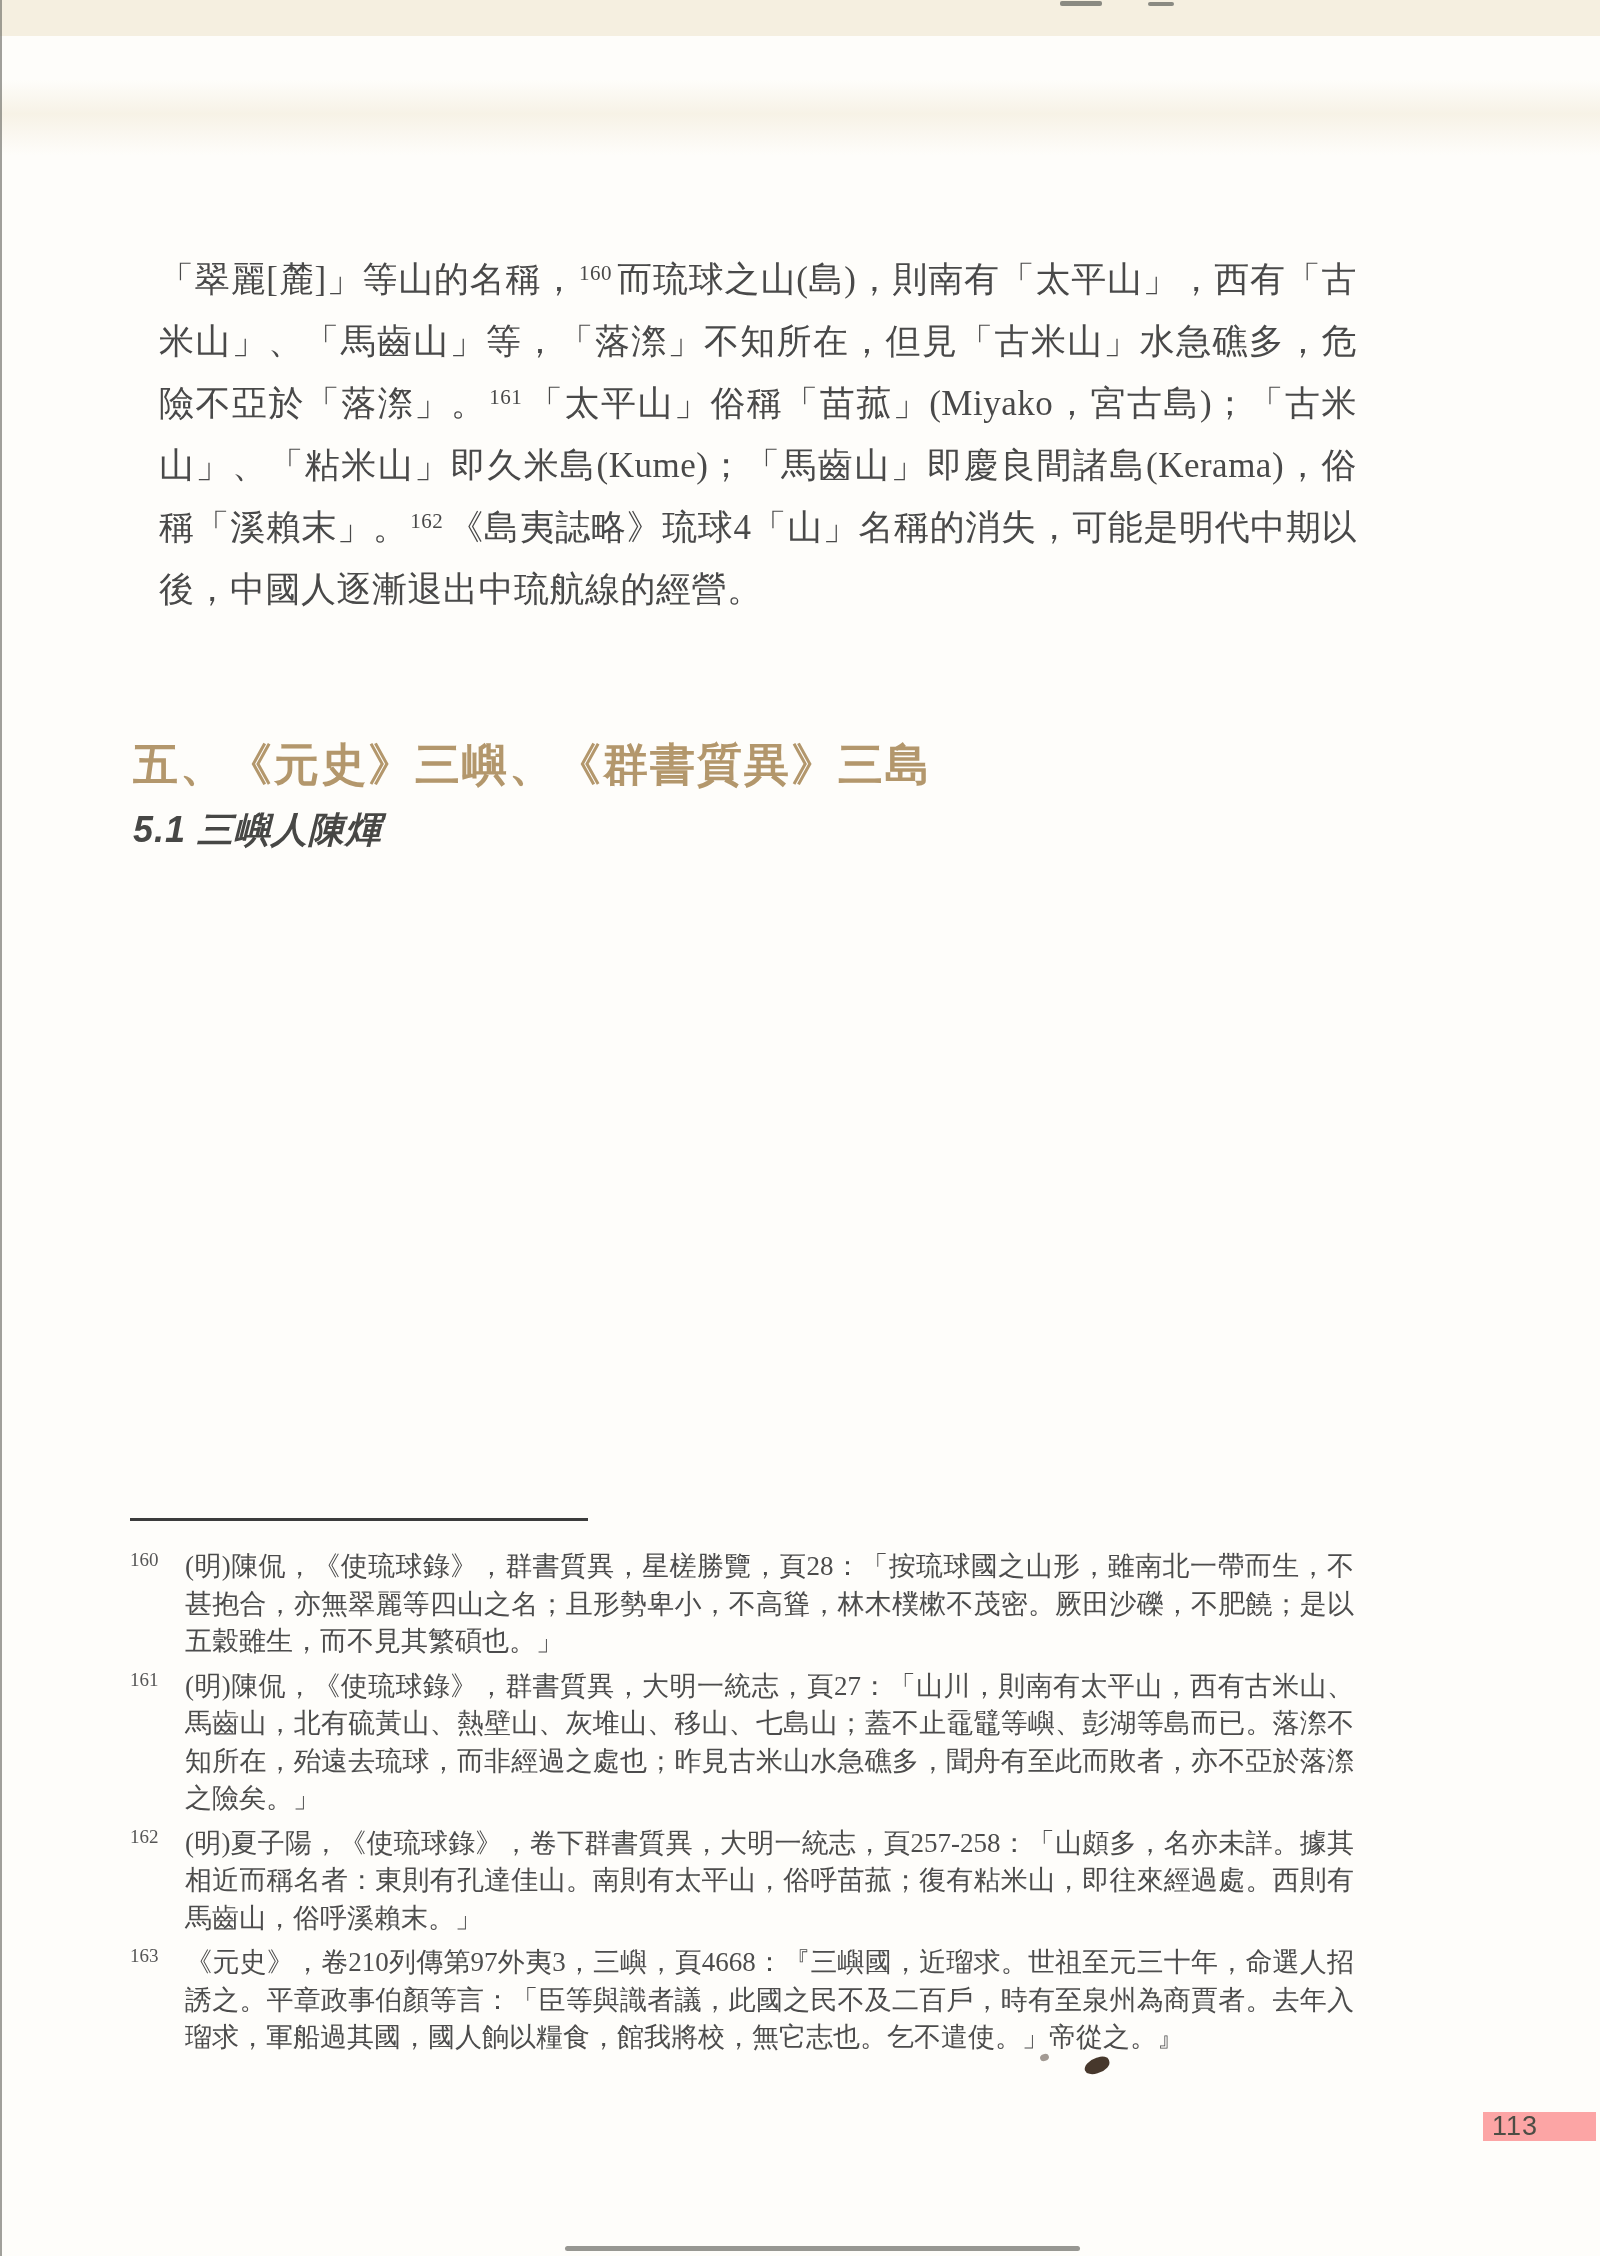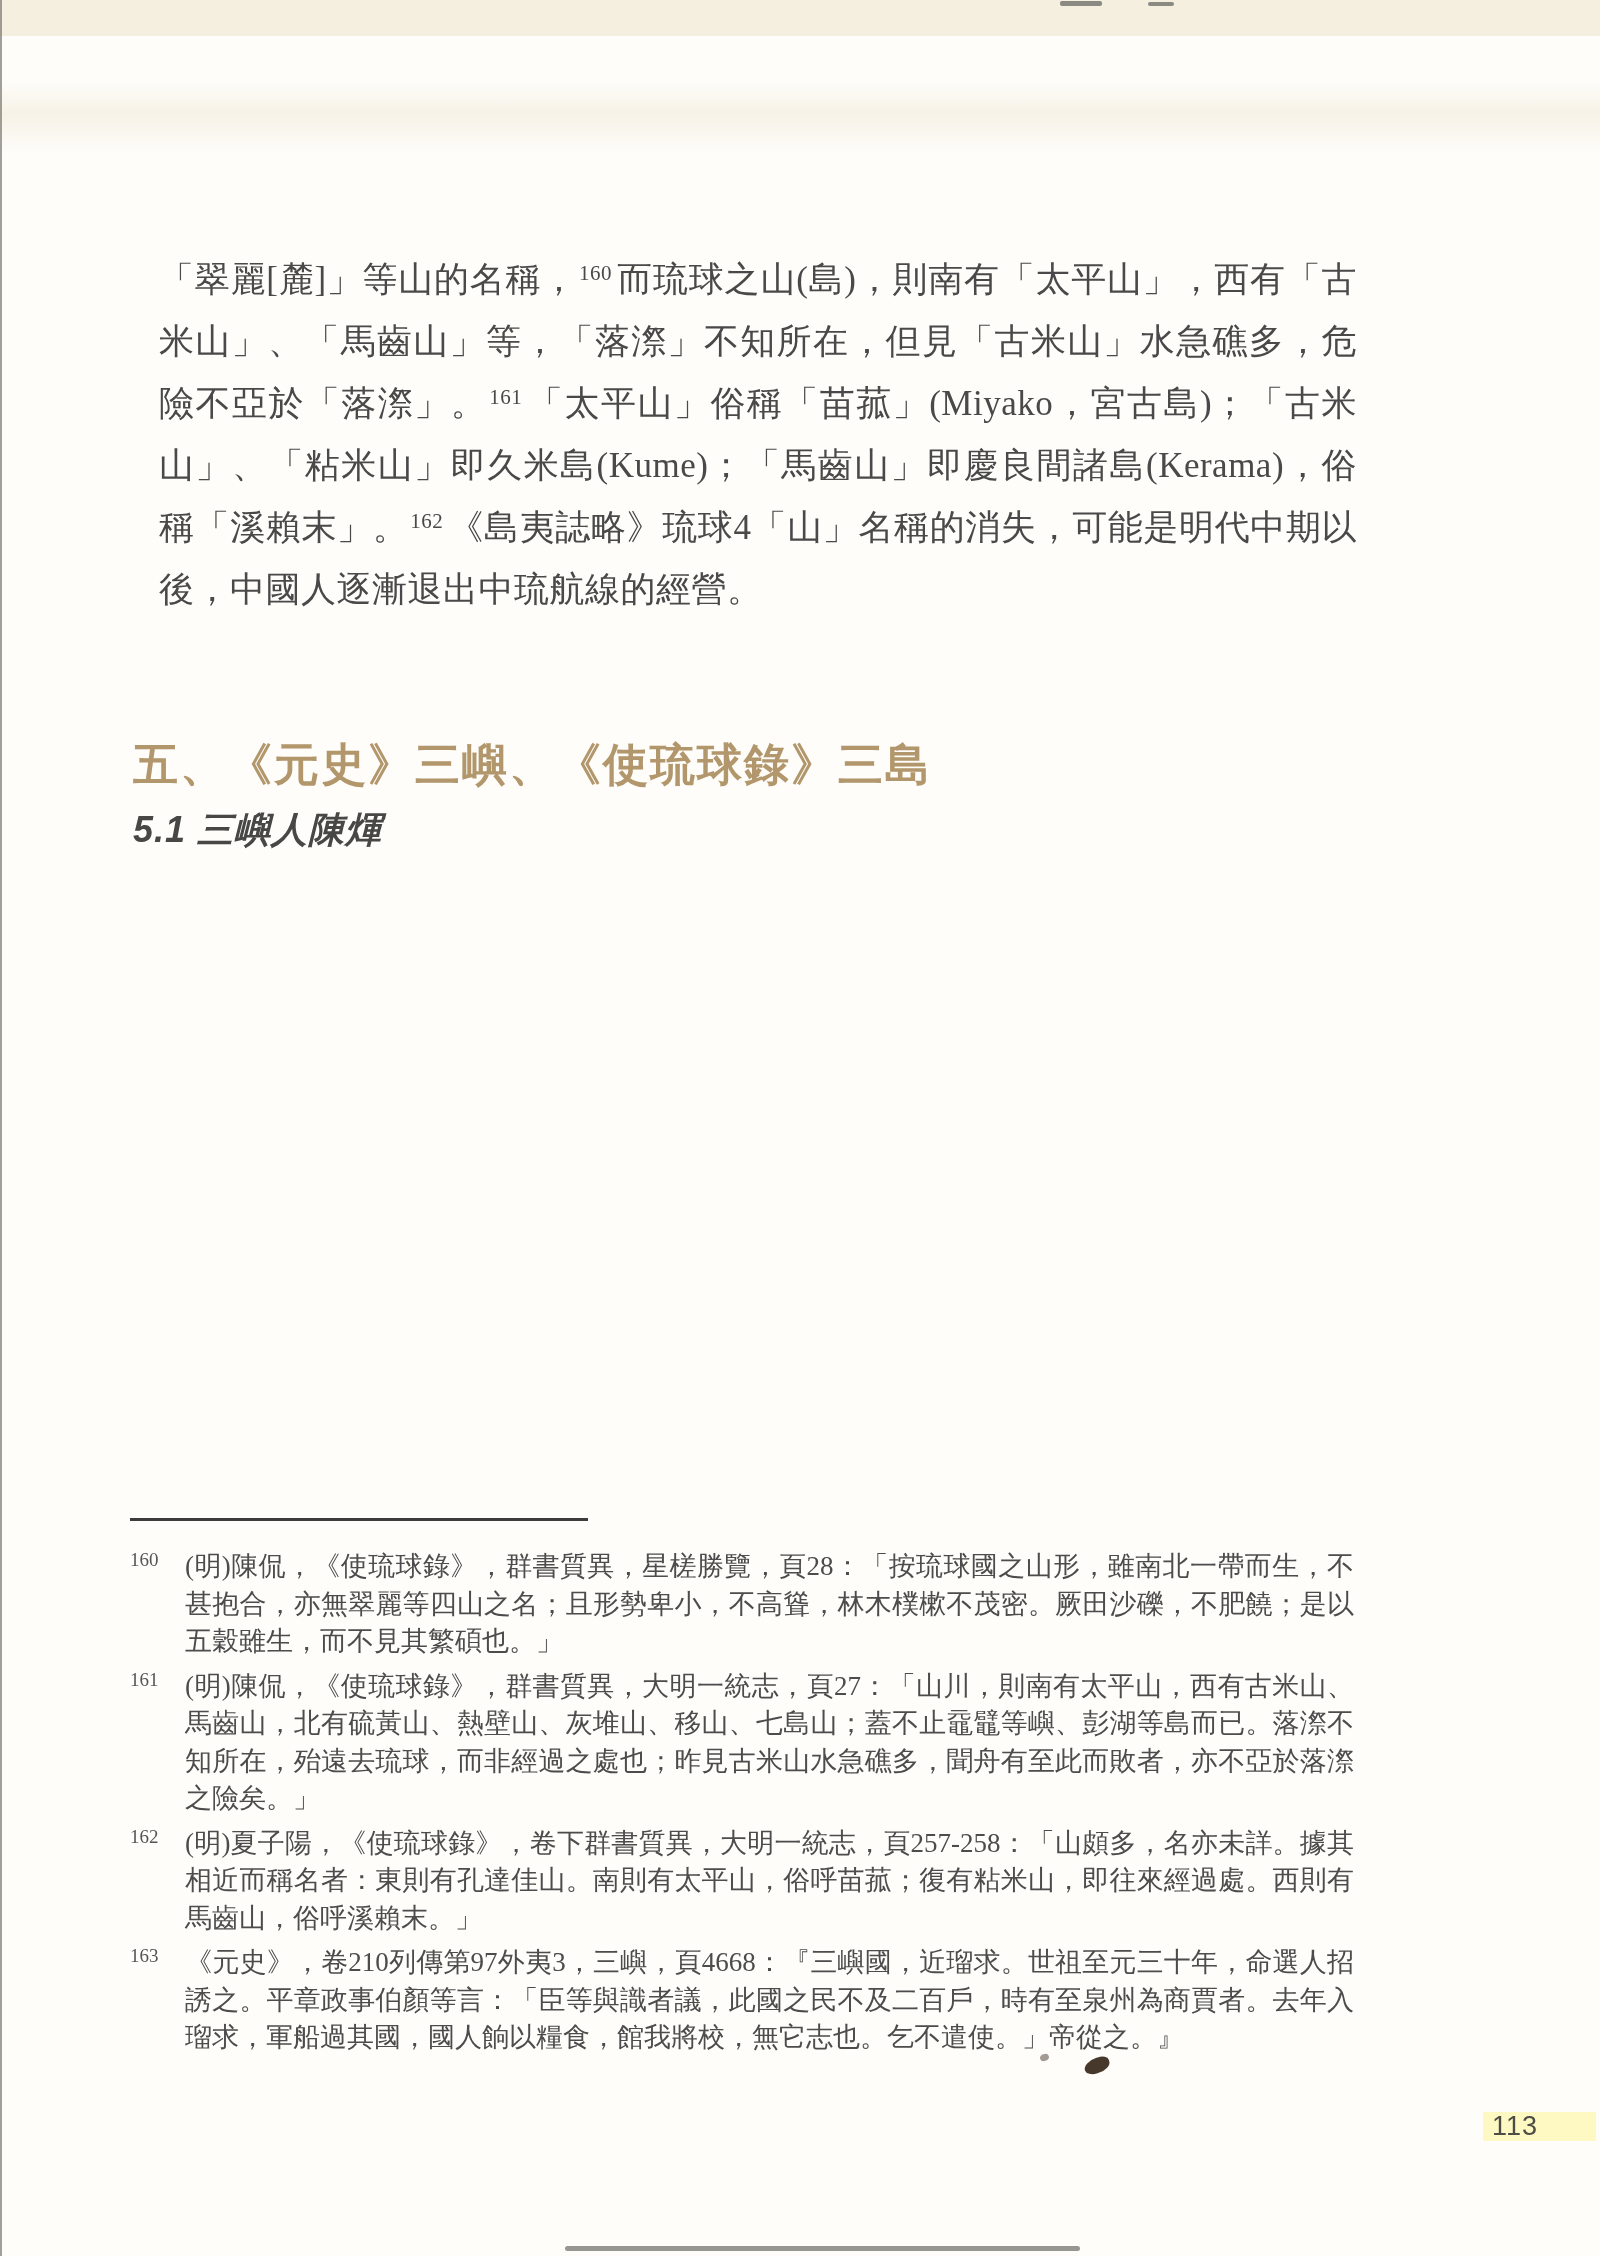--- a/index.html
+++ b/index.html
@@ -45,21 +45,21 @@
     position:absolute;left:130px;top:1541px;width:1224px;
     font-size:27px;line-height:37.5px;color:#4c4c4c;
     text-align:justify;text-justify:inter-character;
   }
   .footnote{margin:0;padding-left:55px;text-indent:-55px;}
   .fn-num{display:inline-block;width:55px;text-indent:0;font-size:19px;
     vertical-align:9px;color:#555;}
 
   .pagenum-box{
     position:absolute;left:1483px;top:2112px;width:113px;height:29px;
-    background:#fef9c3;display:flex;align-items:center;
+    background:#fca5a5;display:flex;align-items:center;
   }
   .pagenum-box span{
     font-family:"Liberation Sans","DejaVu Sans",sans-serif;
     font-size:27px;color:#4d4d45;padding-left:9px;letter-spacing:1px;
   }
 </style>
 </head>
 <body>
 
 <div class="band-top"></div>
@@ -68,21 +68,21 @@
 <div class="speck" style="left:1060px;top:1px;width:42px;height:5px;"></div>
 <div class="speck" style="left:1148px;top:2px;width:26px;height:4px;"></div>
 <div class="bottom-mark"></div>
 <div class="smudge" style="left:1084px;top:2058px;width:26px;height:15px;"></div>
 <div class="smudge small" style="left:1040px;top:2054px;width:9px;height:7px;"></div>
 
 <div class="bodytext" style="top:249px;margin-left:29px;" id="intro-block">
     <p>「翠麗[麓]」等山的名稱，<sup class="ref">160</sup>而琉球之山(島)，則南有「太平山」，西有「古米山」、「馬齒山」等，「落漈」不知所在，但見「古米山」水急礁多，危險不亞於「落漈」。<sup class="ref">161</sup>「太平山」俗稱「苗菰」(Miyako，宮古島)；「古米山」、「粘米山」即久米島(Kume)；「馬齒山」即慶良間諸島(Kerama)，俗稱「溪賴末」。<sup class="ref">162</sup>《島夷誌略》琉球4「山」名稱的消失，可能是明代中期以後，中國人逐漸退出中琉航線的經營。</p>
   </div>
 
-<div class="heading">五、《元史》三嶼、《使琉球錄》三島</div>
+<div class="heading">五、《元史》三嶼、《群書質異》三島</div>
 <div class="subheading">5.1 三嶼人陳煇</div>
 
 <div class="bodytext" style="top:861px;" id="main-block">
   </div>
 
 <div class="fn-sep"></div>
 <div class="footnotes" id="fn-block">
     <div class="footnote"><span class="fn-num">160</span>(明)陳侃，《使琉球錄》，群書質異，星槎勝覽，頁28：「按琉球國之山形，雖南北一帶而生，不甚抱合，亦無翠麗等四山之名；且形勢卑小，不高聳，林木樸樕不茂密。厥田沙礫，不肥饒；是以五穀雖生，而不見其繁碩也。」</div>
     <div class="footnote"><span class="fn-num">161</span>(明)陳侃，《使琉球錄》，群書質異，大明一統志，頁27：「山川，則南有太平山，西有古米山、馬齒山，北有硫黃山、熱壁山、灰堆山、移山、七島山；蓋不止黿鼊等嶼、彭湖等島而已。落漈不知所在，殆遠去琉球，而非經過之處也；昨見古米山水急礁多，聞舟有至此而敗者，亦不亞於落漈之險矣。」</div>
     <div class="footnote"><span class="fn-num">162</span>(明)夏子陽，《使琉球錄》，卷下群書質異，大明一統志，頁257-258：「山頗多，名亦未詳。據其相近而稱名者：東則有孔達佳山。南則有太平山，俗呼苗菰；復有粘米山，即往來經過處。西則有馬齒山，俗呼溪賴末。」</div>

